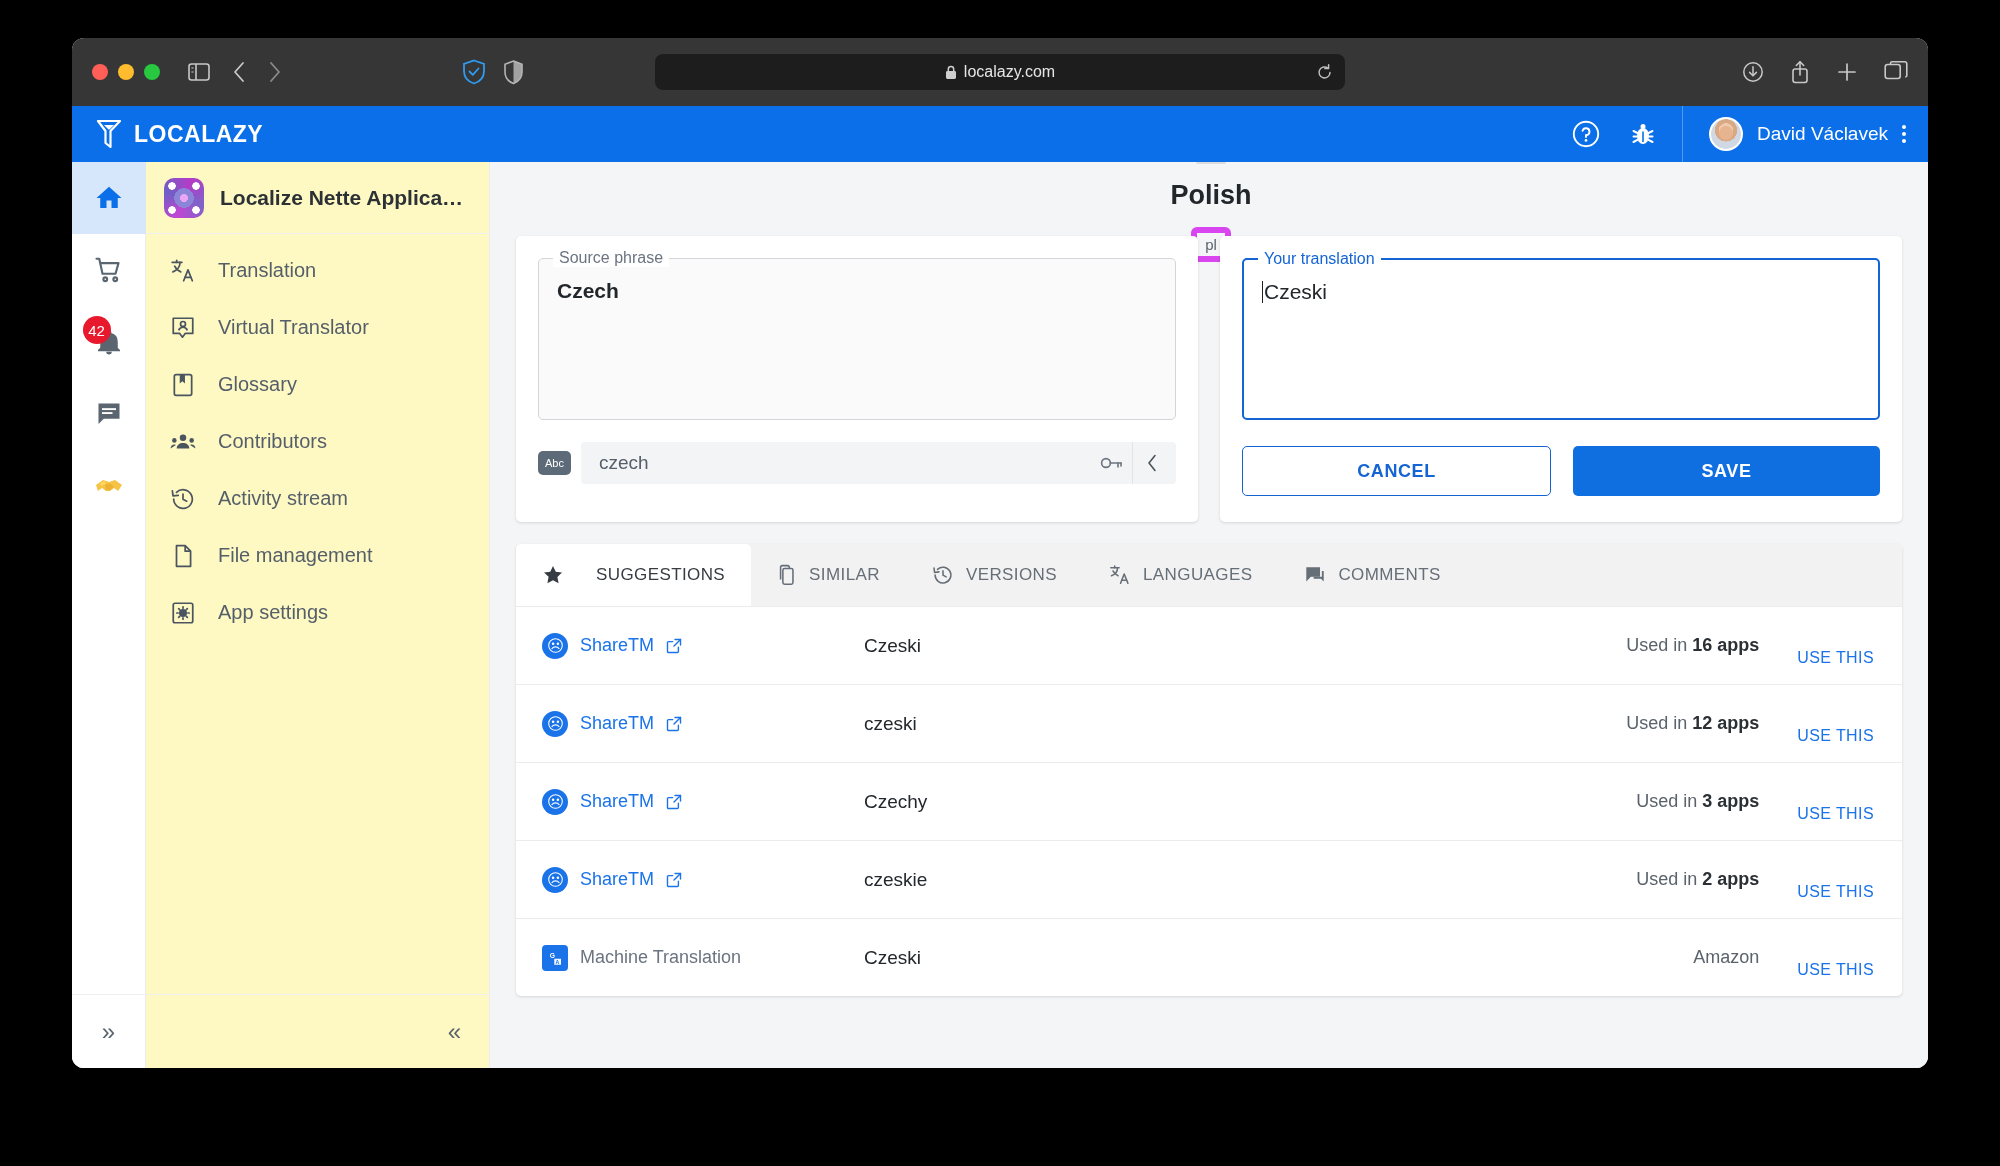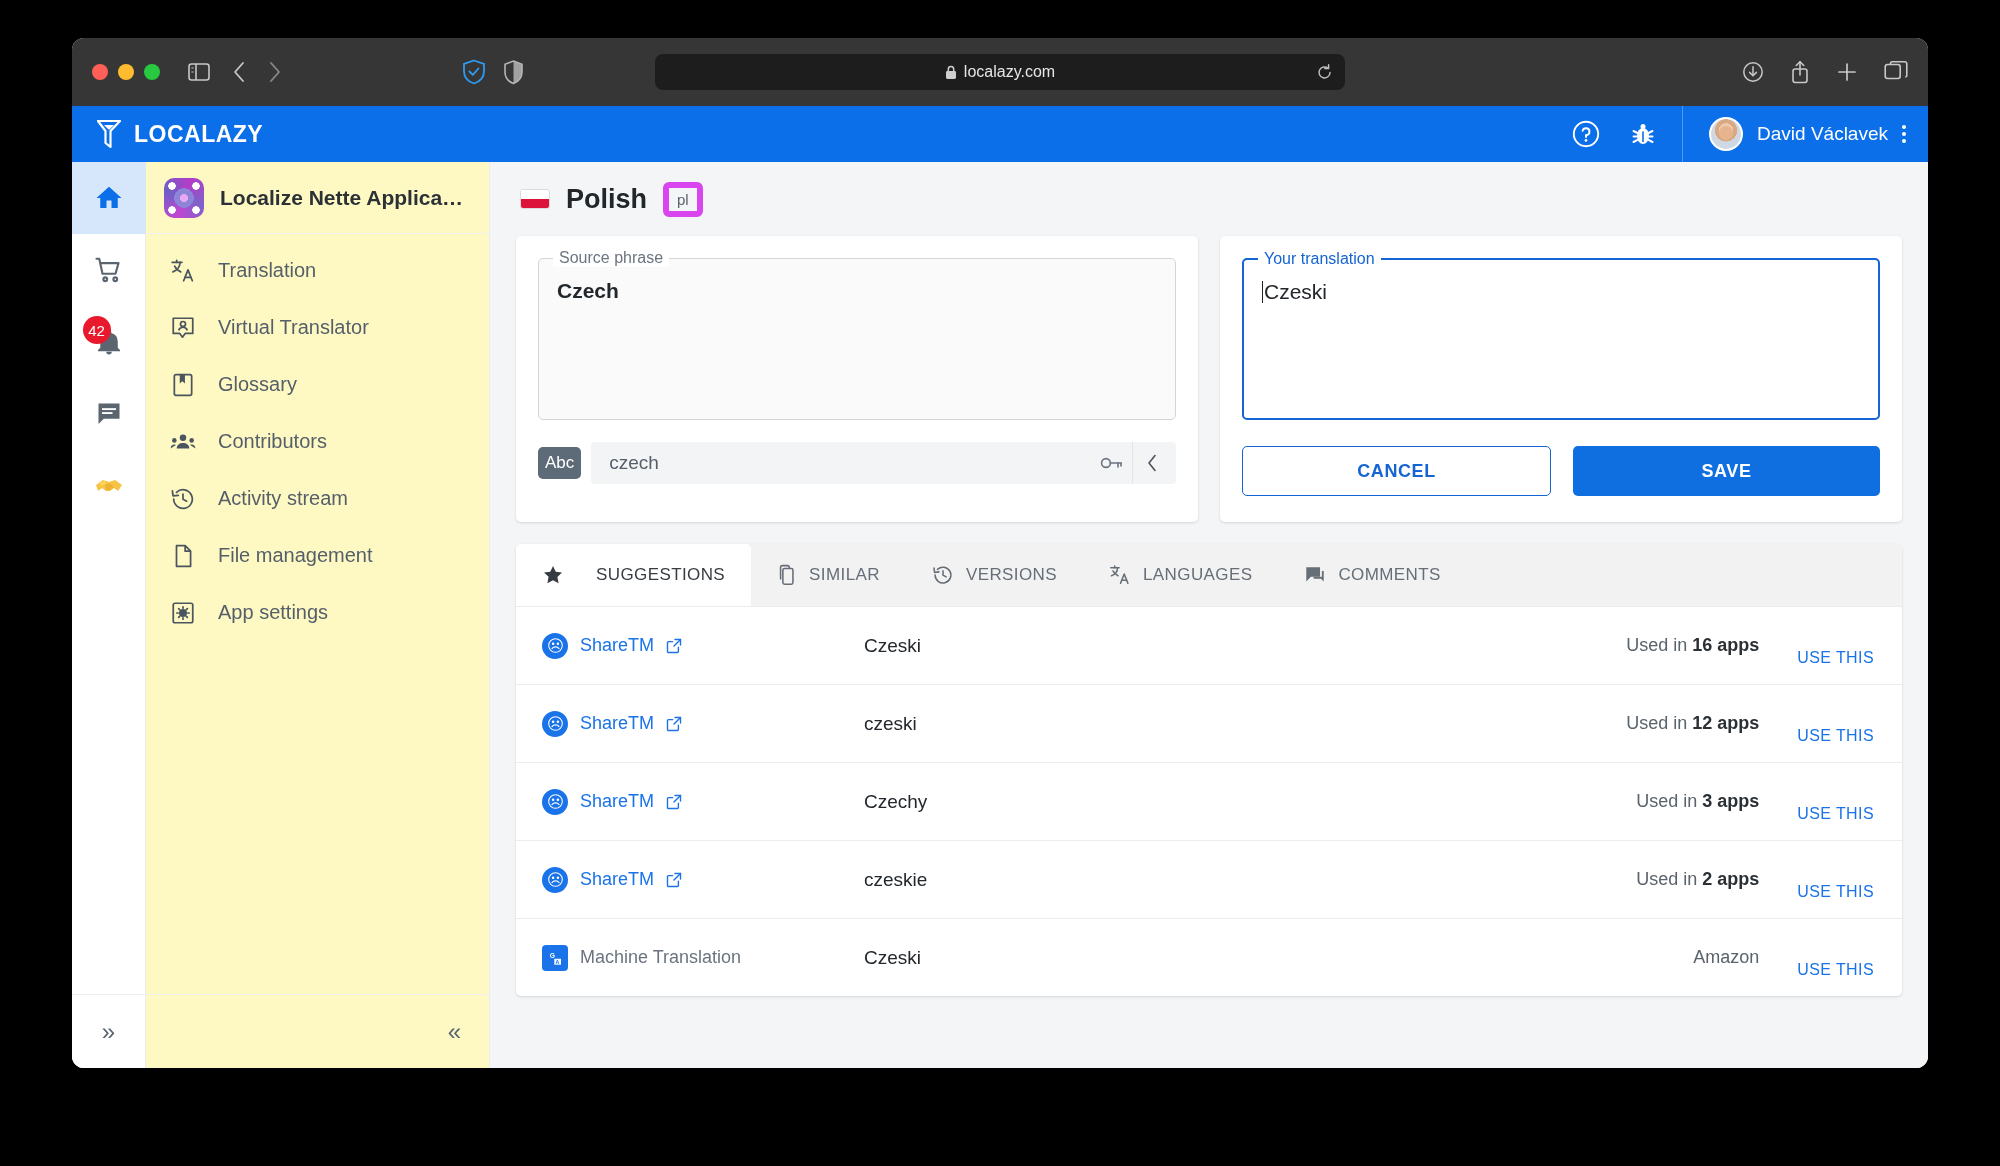--- a/index.html
+++ b/index.html
@@ -156,21 +156,21 @@
   .nav-label { font-size: 20px; color: #555f6a; }
   .nav-spacer { flex: 1; }
   .nav-bottom {
     height: 74px; display: flex; align-items: center; justify-content: flex-end;
     padding-right: 28px; border-top: 1px solid #f0f0f0;
     color: #5a6570; font-size: 24px; cursor: pointer;
   }
 
   
   .main { flex: 1; min-width: 0; background: #f4f5f7; padding: 0 26px; overflow: hidden; }
-  .lang-head { display: flex; align-items: center; gap: 16px; height: 74px; padding-left: 4px; }
+  .lang-head { display: flex; align-items: center; gap: 16px; height: 74px; padding-left: 4px; flex-direction: column; }
   .flag {
     width: 30px; height: 20px; border-radius: 3px; overflow: hidden;
     border: 1px solid #dcdcdc; display: flex; flex-direction: column;
   }
   .flag .w { flex: 1; background: #fff; }
   .flag .r { flex: 1; background: #dc143c; }
   .lang-name { font-size: 27px; font-weight: bold; color: #21262b; }
   .lang-code {
     border: 6px solid #d946ef; border-radius: 6px;
     font-size: 15px; color: #5b646d; padding: 3px 8px;
@@ -201,21 +201,21 @@
   .field-text { font-size: 21px; color: #22272c; font-weight: bold; }
   .field-text.normal { font-weight: normal; }
   .caret {
     display: inline-block; width: 1px; height: 22px;
     background: #222; vertical-align: -4px; margin-right: 1px;
   }
 
   .keyrow { display: flex; align-items: center; gap: 10px; margin-top: 22px; }
   .abc-badge {
     background: #5d6b78; color: #fff; border-radius: 5px;
-    font-size: 17px; padding: 6px 7px; font-weight: 500;
+    font-size: 11px; padding: 6px 7px; font-weight: 500;
   }
   .keyfield {
     flex: 1; height: 42px; background: #f3f4f5; border-radius: 4px;
     display: flex; align-items: center; padding: 0 4px 0 18px;
     color: #555f6a; font-size: 19px;
   }
   .keyfield .ktext { flex: 1; }
   .keyfield .kicon { color: #6b7480; padding: 0 10px; }
   .keyfield .kchev {
     padding: 0 14px; color: #4a545f; font-size: 19px;

